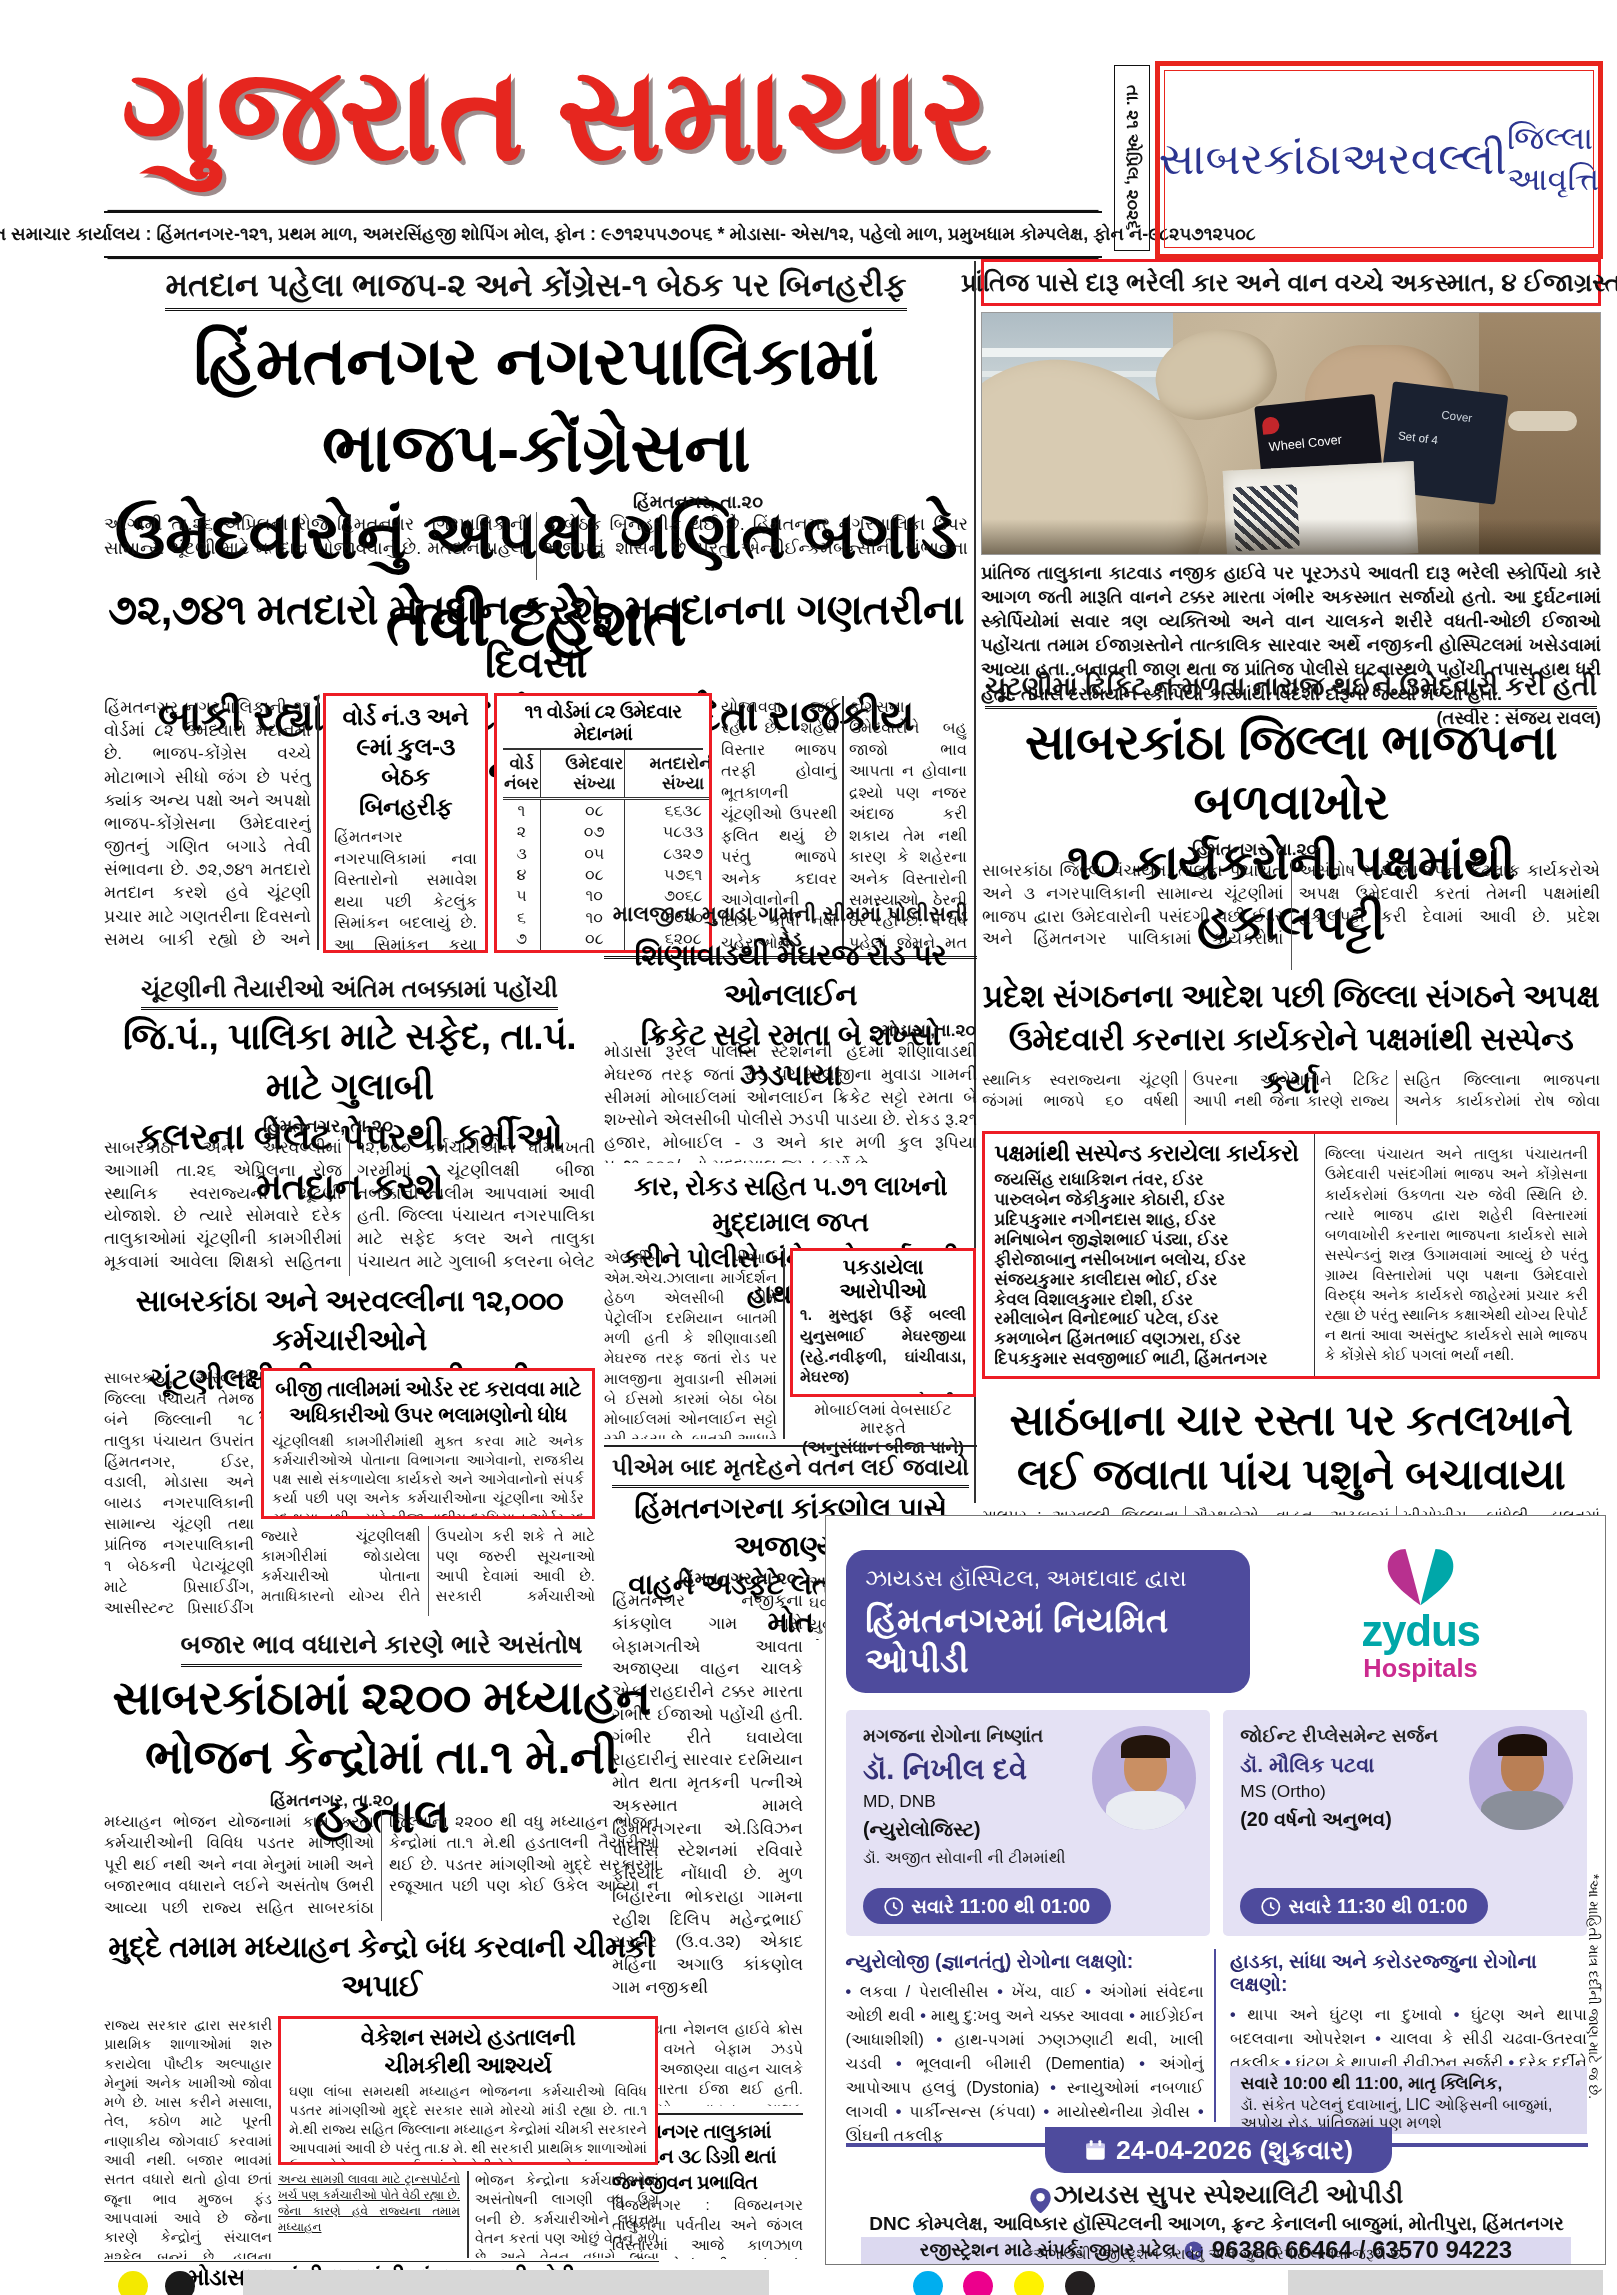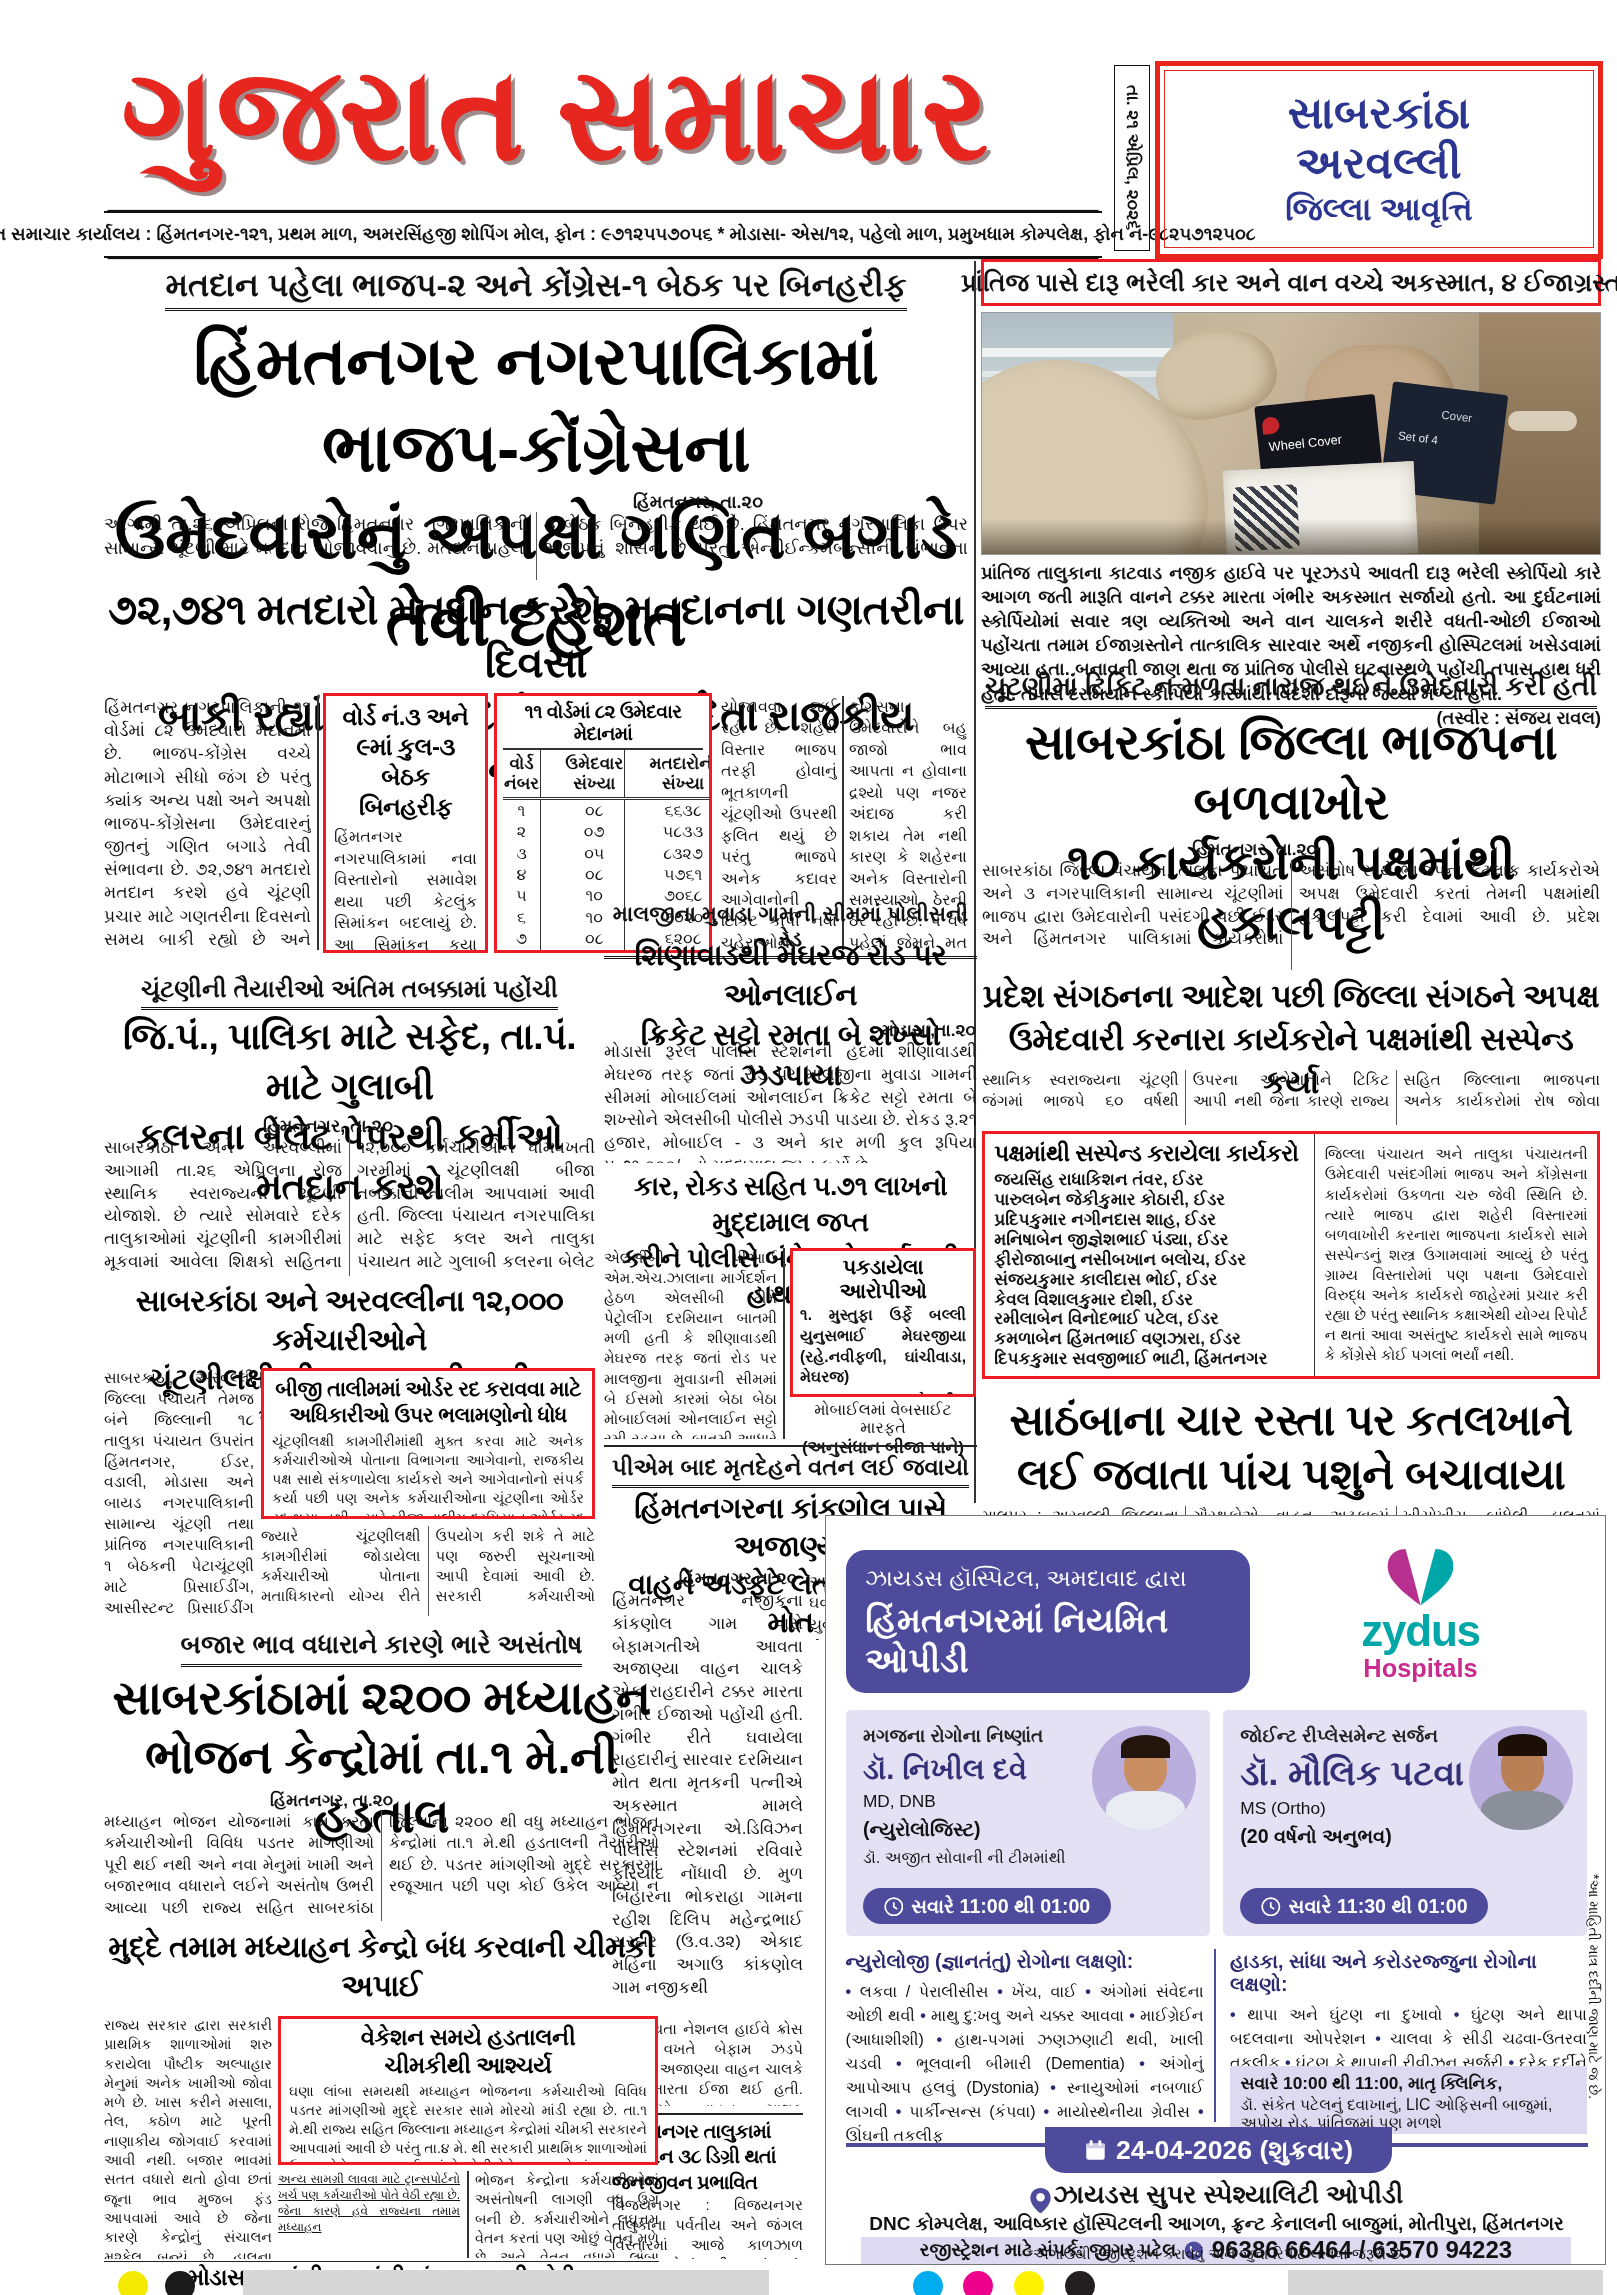--- a/index.html
+++ b/index.html
@@ -21,21 +21,21 @@
   .cont{font-weight:bold;text-align:center;}
   
   .mast-title{font-family:"Liberation Serif","DejaVu Serif",serif;font-weight:bold;
       color:#e6261f;text-shadow:4px 4px 0 rgba(40,0,0,.45);}
   .addr{border-top:2.9px solid #111;border-bottom:2.9px solid #111;
       box-shadow:0 4.6px 0 -3.5px #111,0 -4.6px 0 -3.5px #111;}
   .datebox{border:1.7px solid #111;writing-mode:vertical-rl;text-orientation:mixed;
       display:flex;align-items:center;justify-content:center;font-weight:bold;}
   .edition{border:5.2px solid #e8251d;}
   .edition .inner{border:1.7px solid #e8251d;margin:4px;height:calc(100% - 11.6px);
-      display:flex;flex-direction:column;align-items:center;justify-content:center;color:#2c3590;font-weight:bold;}
+      display:flex;flex-direction:row;align-items:center;justify-content:center;color:#2c3590;font-weight:normal;}
   
   table.ward{border-collapse:collapse;width:100%;}
   table.ward th{font-size:17px;border-bottom:3.5px double #333;padding:3.5px 1.2px;}
   table.ward td{font-size:16px;text-align:center;padding:1.7px 1.2px;}
   table.ward th+th,table.ward td+td{border-left:1.7px solid #333;padding-left:24px;}
   
   .ad{border:1.7px solid #777;background:#fff;box-sizing:border-box;padding-left:12px;}
   .pill{background:#4e4b9d;color:#fff;border-radius:19.6px;}
   .card{background:#e4e1f4;border-radius:5px;}
   .timepill{background:#4e4b9d;color:#fff;border-radius:23px;display:flex;align-items:center;gap:8px;justify-content:center;font-weight:bold;}
@@ -356,21 +356,21 @@
   </div>
 
   <div class="card abs" style="left:397px;top:194px;width:364px;height:226px;">
     <div class="abs" style="right:14px;top:16px;width:104px;height:104px;border-radius:50%;background:#b9aedd;overflow:hidden;">
       <div style="position:absolute;left:32px;top:17.3px;width:43px;height:50px;background:#b97f55;border-radius:46%;"></div>
       <div style="position:absolute;left:29px;top:8px;width:49px;height:22px;background:#1b0f08;border-radius:50% 50% 0 0;"></div>
       <div style="position:absolute;left:11.6px;top:65px;width:83px;height:46px;background:#8a8f9a;border-radius:40% 40% 0 0;"></div>
     </div>
     <div style="padding:15px 17.3px;">
       <div style="font-size:18.5px;font-weight:bold;color:#222;">જોઈન્ટ રીપ્લેસમેન્ટ સર્જન</div>
-      <div style="font-size:35px;font-weight:bold;color:#343077;margin-top:5.8px;">ડૉ. મૌલિક પટવા</div>
+      <div style="font-size:21px;font-weight:bold;color:#343077;margin-top:5.8px;">ડૉ. મૌલિક પટવા</div>
       <div style="font-size:17.3px;margin-top:4.6px;">MS (Ortho)</div>
       <div style="font-size:19.6px;font-weight:bold;margin-top:5.8px;">(20 વર્ષનો અનુભવ)</div>
     </div>
     <div class="timepill abs" style="left:17.3px;bottom:11.6px;width:248px;height:36px;font-size:19.6px;">
       <svg width="19.6" height="19.6" viewBox="0 0 34 34">
           <circle cx="17" cy="17" r="15" fill="none" stroke="#fff" stroke-width="3"></circle>
           <path d="M17 9 V17 L23 21" stroke="#fff" stroke-width="3" fill="none"></path>
         </svg>
       <span>સવારે 11:30 થી 01:00</span>
     </div>

